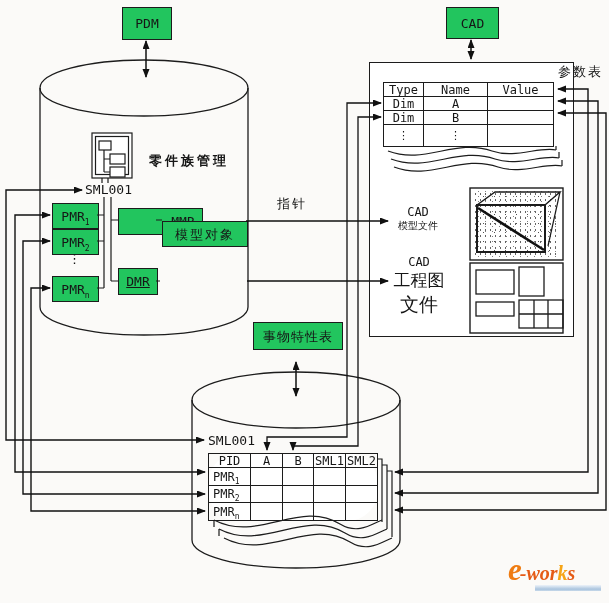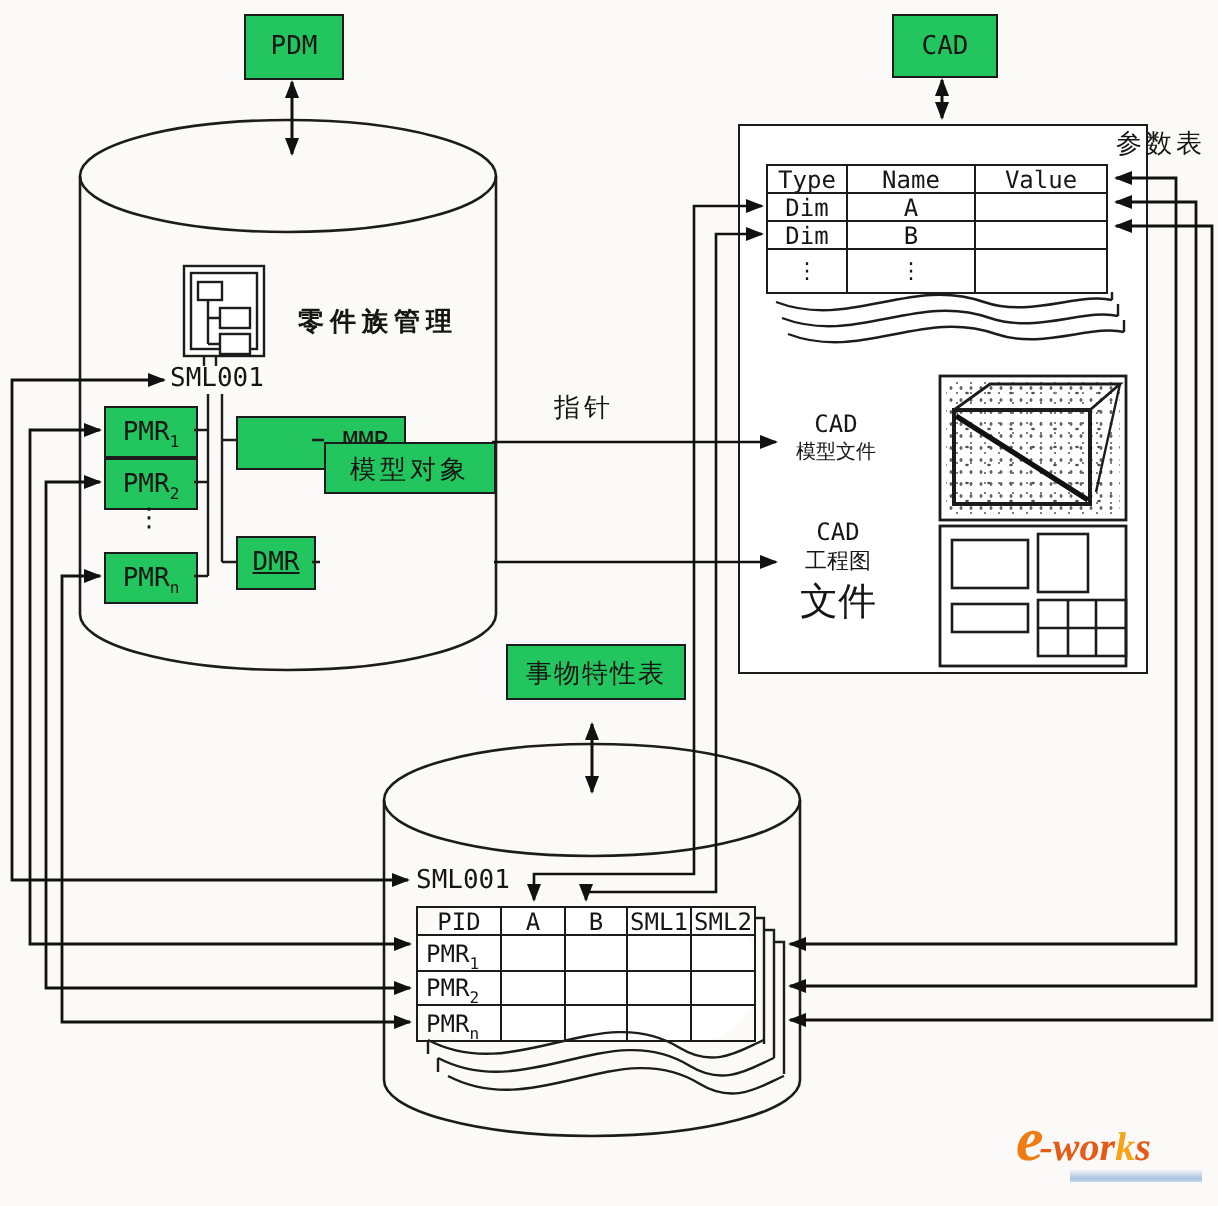--- a/index.html
+++ b/index.html
@@ -96,21 +96,21 @@
   </tbody>
     </table>
 
   <div class="abs center-lines" style="left:389px; top:203px; width:58px; height:32px;">
     <span class="mono" style="font-size:12px;">CAD</span>
     <span class="cjk" style="font-size:10px;">模型文件</span>
   </div>
 
   <div class="abs center-lines" style="left:391px; top:261px; width:56px; height:50px;">
     <span class="mono" style="font-size:12px;">CAD</span>
-    <span class="cjk" style="font-size:11px;">工程图</span>
+    <span class="cjk" style="font-size:17px;">工程图</span>
     <span class="cjk" style="font-size:19px;">文件</span>
   </div>
 
   <div class="speckle" style="left:473px; top:191px; width:87px; height:66px;"></div>
 
   <div class="txt cjk" style="left:149px; top:154px; letter-spacing:3px;font-weight:bold;">零件族管理</div>
   <div class="txt mono" style="left:85px; top:183px;">SML001</div>
 
   <div class="box mono" style="left:52px; top:203px; width:45px; height:24px;">
     <span><span>PMR</span><sub>1</sub></span>

